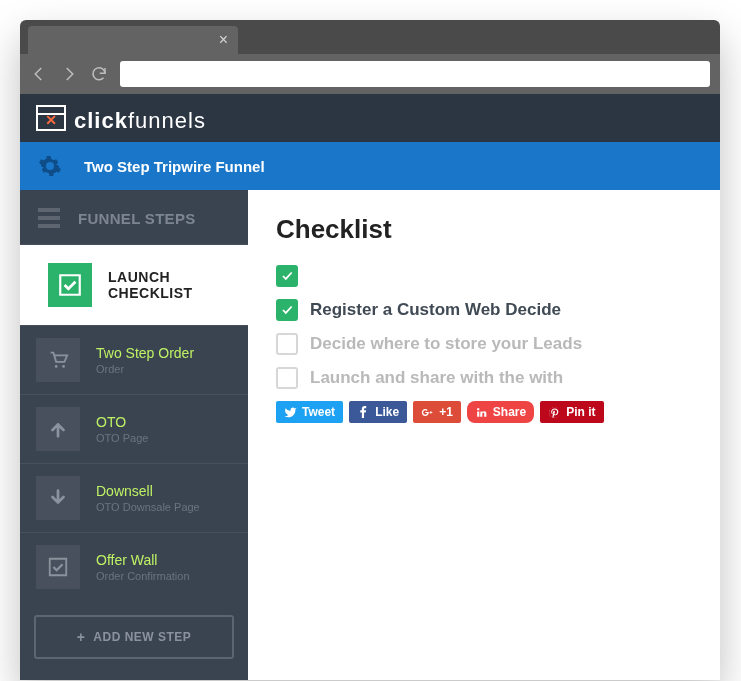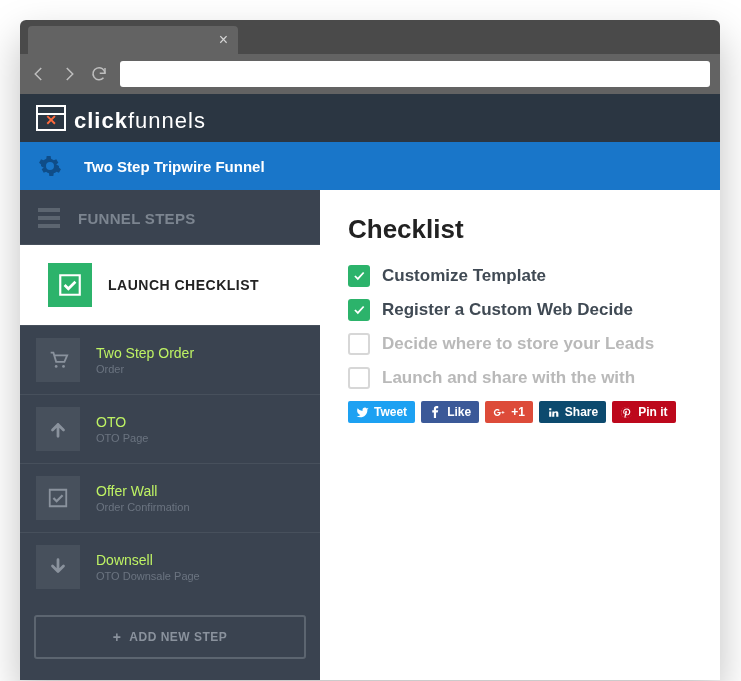--- a/index.html
+++ b/index.html
@@ -27,21 +27,21 @@
 .brand b { font-weight:700; }
 
 .breadcrumb { background:#1976c9; height:48px; display:flex; align-items:center; padding:0 18px; gap:22px; color:#fff; }
 .gear { width:24px; height:24px; display:flex; align-items:center; justify-content:center; }
 .gear svg { fill:#0f4d88; }
 .breadcrumb-title { font-weight:700; font-size:15px; }
 
 
 .app-body { display:flex; min-height:490px; }
 
-.sidebar { width:300px; background:#3a4350; display:flex; flex-direction:column; }
+.sidebar { width:228px; background:#3a4350; display:flex; flex-direction:column; }
 .sb-section-head { display:flex; align-items:center; gap:18px; padding:18px 18px 16px; color:#7c8590; font-weight:700; font-size:15px; letter-spacing:0.3px; }
 .hamburger { width:22px; display:flex; flex-direction:column; gap:4px; }
 .hamburger span { height:4px; background:#5c6570; }
 
 .sb-item { display:flex; align-items:center; gap:16px; padding:12px 16px; border-top:1px solid #47505c; }
 .sb-item.active { background:#fff; padding:18px 28px; }
 .sb-item.active .sb-icon-box { background:#2cb36b; }
 .sb-item.active .sb-label { color:#222; font-weight:700; letter-spacing:0.5px; font-size:14px; }
 .sb-icon-box { width:44px; height:44px; background:#47505c; display:flex; align-items:center; justify-content:center; flex-shrink:0; }
 .sb-icon-box svg { fill:#8a929d; width:22px; height:22px; }
@@ -65,21 +65,21 @@
 .check-label { font-weight:700; font-size:17px; }
 .check-row.done .check-label { color:#404a54; }
 .check-row.pending .check-label { color:#b9b9b9; }
 
 .social-row { display:flex; gap:6px; margin-top:6px; flex-wrap:wrap; }
 .social-btn { display:flex; align-items:center; gap:5px; padding:4px 8px; color:#fff; font-size:12px; font-weight:600; border-radius:2px; }
 .social-btn svg { width:13px; height:13px; fill:#fff; }
 .tw { background:#1da1f2; }
 .fb { background:#3b5998;text-align:right; }
 .gp { background:#dd4b39; }
-.li { background:#0c4a6e; }
+.li { background:#ef4444;border-radius:8px; }
 .pn { background:#bd081c; }
 </style>
 </head>
 <body>
 
 <div class="browser-window">
 
   <div class="chrome-tabs">
     <div class="chrome-tab">
       <span class="chrome-close">×</span>
@@ -168,58 +168,57 @@
         </div>
         <div class="sb-text">
           <span class="sb-label">OTO</span>
           <span class="sb-sub">OTO Page</span>
         </div>
       </div>
 
       <div class="sb-item">
         <div class="sb-icon-box">
           <svg viewBox="0 0 24 24">
+              <path d="M12 4v13m0 0l-6-6m6 6l6-6" fill="none" stroke="#8a929d" stroke-width="3" stroke-linecap="round"></path>
+            </svg>
+        </div>
+        <div class="sb-text">
+          <span class="sb-label">Downsell</span>
+          <span class="sb-sub">OTO Downsale Page</span>
+        </div>
+      </div>
+
+      <div class="sb-item">
+        <div class="sb-icon-box">
+          <svg viewBox="0 0 24 24">
               <path d="M3 3h18v18H3z" fill="none" stroke="#8a929d" stroke-width="2"></path>
               <polyline points="7 12 10.5 15.5 17 9" fill="none" stroke="#8a929d" stroke-width="2.5"></polyline>
             </svg>
         </div>
         <div class="sb-text">
           <span class="sb-label">Offer Wall</span>
           <span class="sb-sub">Order Confirmation</span>
-        </div>
-      </div>
-
-      <div class="sb-item">
-        <div class="sb-icon-box">
-          <svg viewBox="0 0 24 24">
-              <path d="M12 4v13m0 0l-6-6m6 6l6-6" fill="none" stroke="#8a929d" stroke-width="3" stroke-linecap="round"></path>
-            </svg>
-        </div>
-        <div class="sb-text">
-          <span class="sb-label">Downsell</span>
-          <span class="sb-sub">OTO Downsale Page</span>
         </div>
       </div>
 
       <div class="add-step">
         <span class="plus">+</span>
         <span>ADD NEW STEP</span>
       </div>
     </div>
 
     <div class="content">
       <h2>Checklist</h2>
 
       <div class="check-row done">
         <div class="check-box checked">
           <svg viewBox="0 0 24 24">
               <polyline points="5 12 10 17 20 6"></polyline>
             </svg>
         </div>
-        <span class="check-label">Customize Template</span>
       </div>
 
       <div class="check-row done">
         <div class="check-box checked">
           <svg viewBox="0 0 24 24">
               <polyline points="5 12 10 17 20 6"></polyline>
             </svg>
         </div>
         <span class="check-label">Register a Custom Web Decide</span>
       </div>

